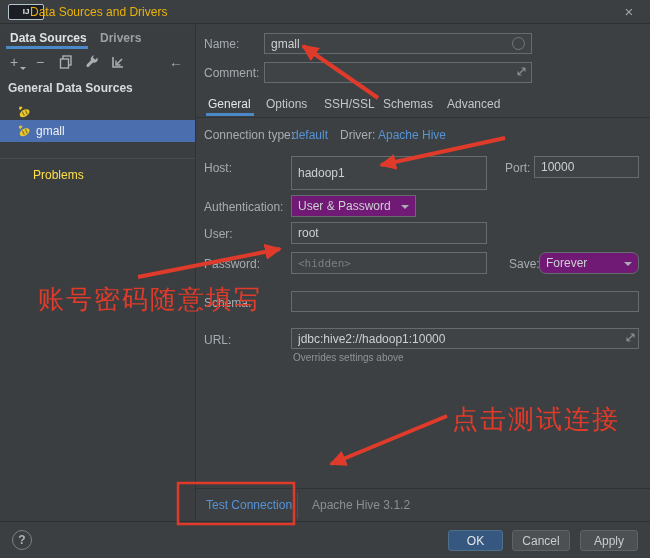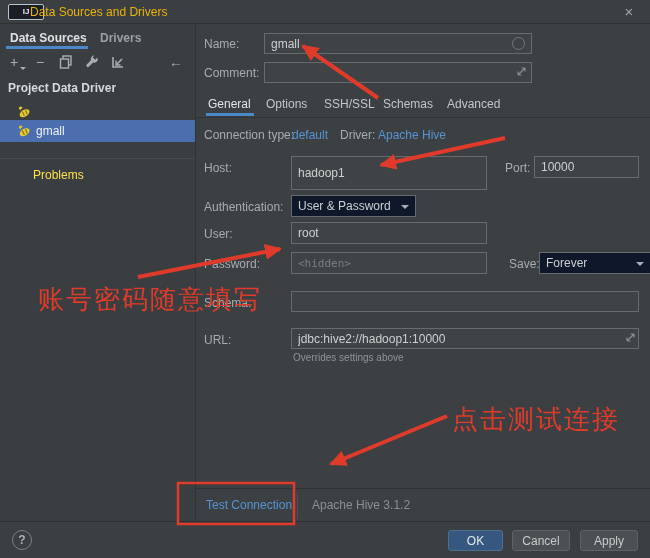--- a/index.html
+++ b/index.html
@@ -43,21 +43,21 @@
   
   .right-panel { position:absolute; left:195px; top:25px; width:455px; height:496px;
     background:#3c4042; border-left:1px solid #303334; }
   .fl { position:absolute; color:#a6acb1; }
   .field { position:absolute; background:#3f4345; border:1px solid #666b6e;
     color:#cdd0d2; font-family:"Liberation Sans", sans-serif; font-size:12px;
     padding:0 6px; outline:none; }
   .field::placeholder { color:#7b7f81; font-family:"DejaVu Sans Mono", monospace; font-size:11px; }
   .field-icon { position:absolute; color:#878d90; pointer-events:none; }
   .ring { width:13px; height:13px; border:1px solid #72787b; border-radius:50%; }
-  .combo { position:absolute; background:#0f172a; border:1px solid #666b6e;
+  .combo { position:absolute; background:#701a75; border:1px solid #666b6e;
     color:#cdd0d2; display:flex; align-items:center; padding:0 6px; cursor:pointer; }
   .combo .caret { position:absolute; right:6px; top:9px; width:0; height:0;
     border-left:4px solid transparent; border-right:4px solid transparent; border-top:4px solid #a9aeb2; }
   .ftab { position:absolute; top:72px; color:#c2c6c9; cursor:pointer; }
   .ftab.active { color:#e2e5e7; }
   .ftab-underline { position:absolute; left:10px; top:88px; width:48px; height:3px; background:#4a88c7; }
   .ftab-sep { position:absolute; left:0; top:92px; width:455px; height:1px; background:#313436; }
   .link { color:#5693d6; cursor:pointer; }
   .small-note { position:absolute; font-size:10px; color:#8f9498; }
   .rp-footer-sep { position:absolute; left:0; top:463px; width:455px; height:1px; background:#303334; }
@@ -115,21 +115,21 @@
             <path d="M3 3v10h10"></path>
             <path d="M12 5L6.5 10.5"></path>
             <path d="M6 6.5v4.5h4.5" stroke-width="1.4"></path>
           </svg>
       </div>
       <div class="tb-gap"></div>
       <div class="tb-icon">←</div>
       <div class="tb-icon disabled">→</div>
     </div>
 
-    <div class="section-header">Project Data Driver</div>
+    <div class="section-header">General Data Sources</div>
 
     <div class="tree-row" style="top:76px;">
       <svg class="hive" style="margin-left:16px;" viewBox="0 0 16 16">
         <ellipse cx="8.6" cy="9.2" rx="5.4" ry="3.4" fill="#e9c731" transform="rotate(-32 8.6 9.2)"></ellipse>
         <path d="M4.2 6.2 Q2 4.6 3.4 3 Q4.8 1.8 6.6 3.6 Z" fill="#e9c731"></path>
         <path d="M6.2 7.4 L8.4 11.8 M9.4 6.2 L11.4 10.4" stroke="#8a7413" stroke-width="1.2"></path>
       </svg>
     </div>
     <div class="tree-row selected" style="top:95px; height:22px;">
       <svg class="hive" style="margin-left:16px;" viewBox="0 0 16 16">
@@ -179,21 +179,21 @@
       <span>User &amp; Password</span>
       <span class="caret"></span>
     </div>
 
     <div class="fl" style="left:8px; top:202px;">User:</div>
     <input class="field" style="left: 95px; top: 197px; width: 196px; height: 22px;" value="root">
 
     <div class="fl" style="left:8px; top:232px;">Password:</div>
     <input class="field" style="left: 95px; top: 227px; width: 196px; height: 22px;" placeholder="&lt;hidden&gt;">
     <div class="fl" style="left:313px; top:232px;">Save:</div>
-    <div class="combo" style="left:343px; top:227px; width:112px; height:22px;">
+    <div class="combo" style="left:343px; top:227px; width:100px; height:22px;border-radius:7px;">
       <span>Forever</span>
       <span class="caret"></span>
     </div>
 
     <div class="fl" style="left:8px; top:271px;">Schema:</div>
     <input class="field" style="left: 95px; top: 266px; width: 348px; height: 21px;" value="">
 
     <div class="fl" style="left:8px; top:308px;">URL:</div>
     <input class="field" style="left: 95px; top: 303px; width: 348px; height: 21px; padding-right: 18px;" value="jdbc:hive2://hadoop1:10000">
     <svg class="field-icon" style="left:429px; top:307px;" width="11" height="11" viewBox="0 0 11 11">

